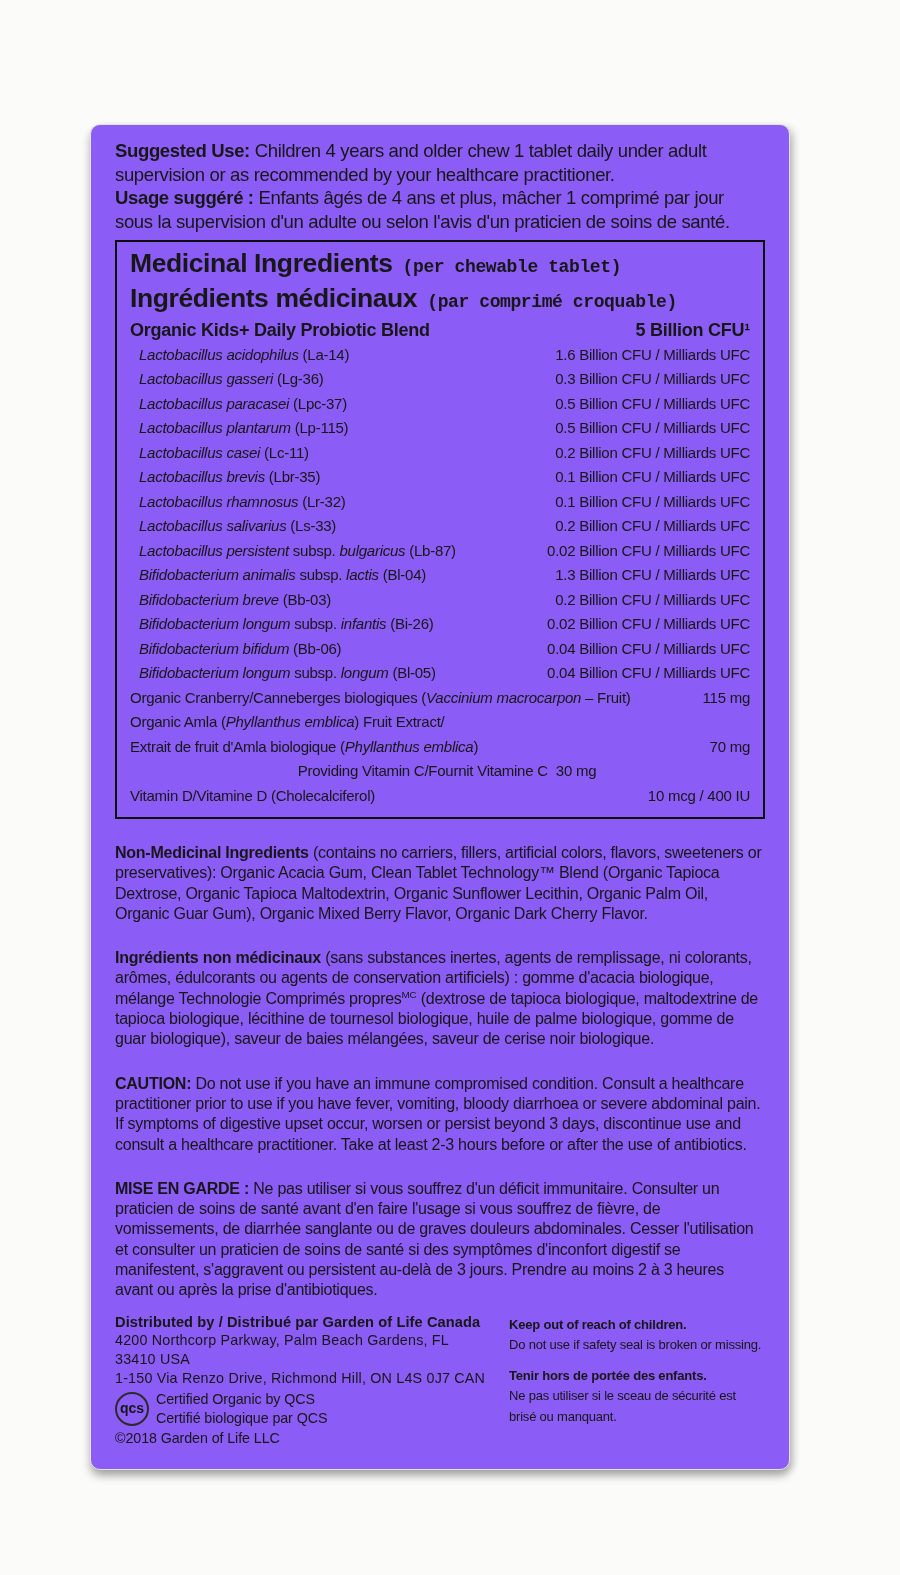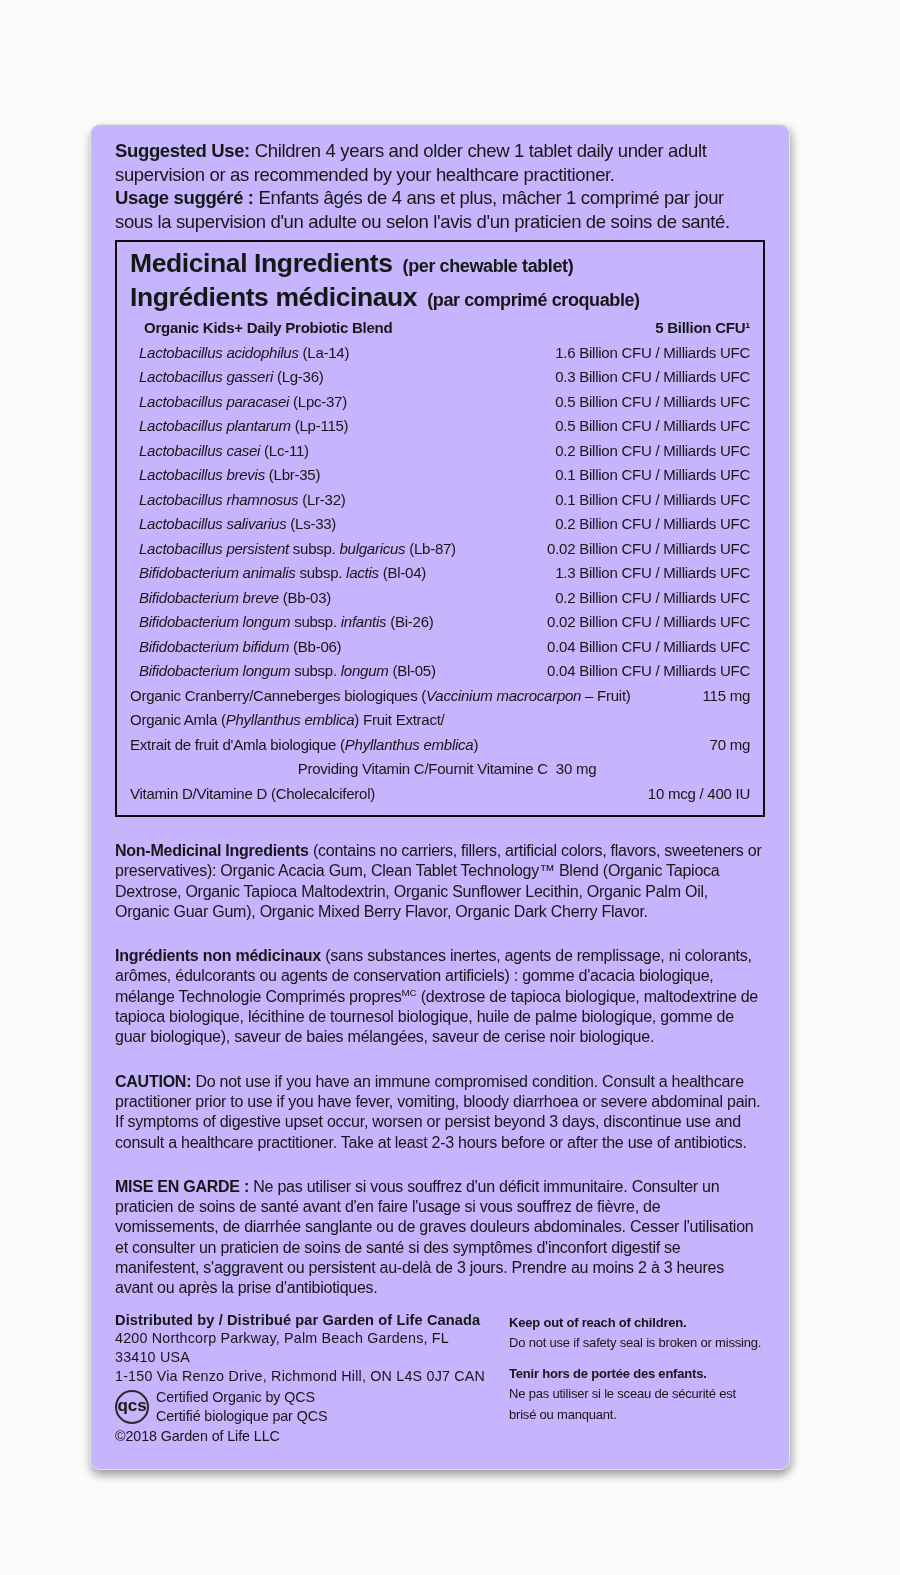--- a/index.html
+++ b/index.html
@@ -4,48 +4,48 @@
 <style>
   html,body{margin:0;padding:0;}
   body{
     width:900px;height:1575px;position:relative;
     background:#fbfbf9;
     font-family:"Liberation Sans",sans-serif;
     color:#171717;
   }
   .card{
     position:absolute;left:90px;top:124px;width:700px;min-height:1346px;
-    background:#c4b5fd;border:1px solid #e3e3e0;border-radius:10px;
+    background:#8b5cf6;border:1px solid #e3e3e0;border-radius:10px;
     box-shadow:0 6px 9px rgba(0,0,0,.30),5px 2px 7px rgba(0,0,0,.10);
     padding:14px 24px 16px;box-sizing:border-box;
   }
   .b{font-weight:700;}
   .i{font-style:italic;}
   sup{font-size:62%;line-height:0;}
   .lead{font-size:18.5px;line-height:23.5px;letter-spacing:-.35px;margin:0;}
   .med-box{border:2px solid #0d0d0d;margin-top:7px;padding:6px 13px 9px;}
   .title-line{font-weight:700;line-height:31px;letter-spacing:-.4px;white-space:nowrap;}
   .title-big{font-size:26.5px;}
-  .title-note{font-size:18px;margin-left:6px;}
+  .title-note{font-size:18px;margin-left:6px;font-family:Liberation Mono, monospace;}
   .row{display:flex;justify-content:space-between;align-items:baseline;
        font-size:15px;line-height:24.5px;letter-spacing:-.25px;}
   .row .name{min-width:0;}
   .row .amount{white-space:nowrap;padding-left:8px;}
-  .row.bold{font-weight:700;font-size:15px;margin-left:14px;}
+  .row.bold{font-weight:700;font-size:18px;}
   .rows-ind .row{padding-left:9px;}
   .row.ind{padding-left:14px;justify-content:center;}
   .para{font-size:16px;line-height:20.3px;letter-spacing:-.25px;margin:24px 0 0;}
   .footer{display:flex;gap:16px;margin-top:12px;}
   .f-left{width:378px;font-size:14.3px;line-height:18.8px;letter-spacing:-.1px;}
   .f-title{font-weight:700;font-size:14.6px;letter-spacing:.1px;}
   .addr{letter-spacing:.2px;}
   .qcs-wrap{display:flex;align-items:center;gap:7px;margin:2px 0;}
   .qcs-seal{flex:0 0 auto;width:34px;height:34px;border:2.5px solid #2b2b2b;border-radius:50%;
             display:flex;align-items:center;justify-content:center;
-            font-size:17px;font-weight:700;box-sizing:border-box;}
+            font-size:14px;font-weight:700;box-sizing:border-box;}
   .made-in{margin-top:1px;}
   .f-right{flex:1;font-size:13px;line-height:20.5px;letter-spacing:-.2px;padding-top:2px;}
   .f-right .grp{margin-bottom:10px;}
 </style>
 </head>
 <body>
 
 <div class="card">
 
   <p class="lead"><span class="b">Suggested Use: </span><span>Children 4 years and older chew 1 tablet daily under adult supervision or as recommended by your healthcare practitioner.</span></p>

